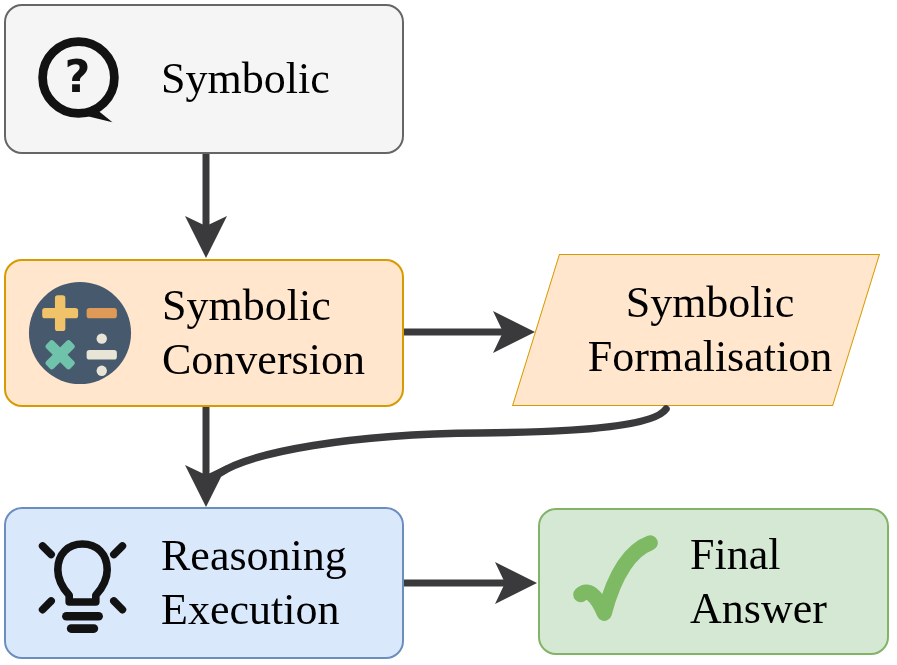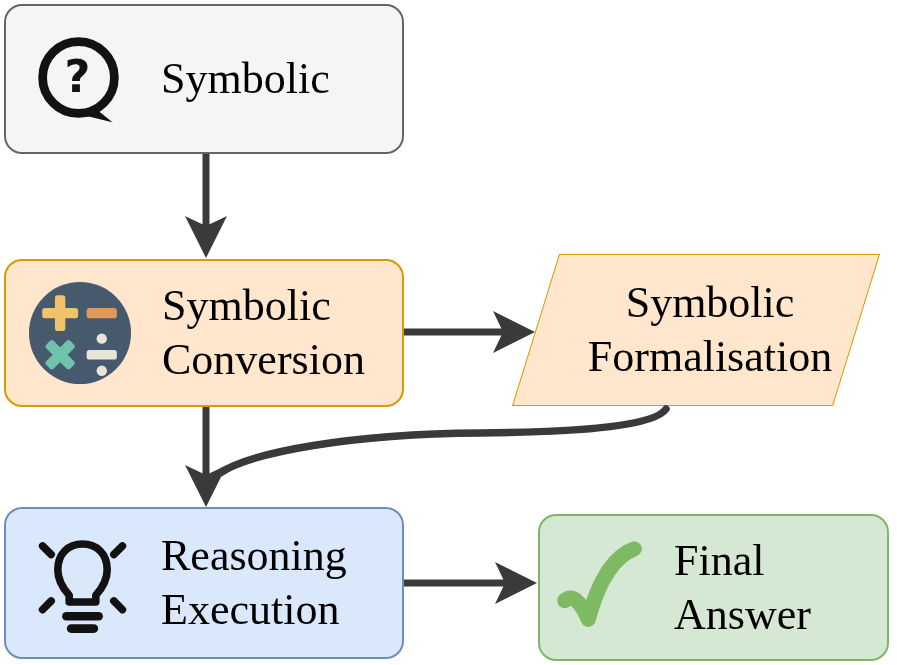--- a/index.html
+++ b/index.html
@@ -30,22 +30,21 @@
   .node-conversion .icon{margin-right:30px;}
   .node-execution{
     left:4px;top:507px;width:400px;height:152px;
     background:var(--blue-fill);border:2.5px solid var(--blue-stroke);
     padding-left:24px;
   }
   .node-execution .icon{margin-right:26px;}
   .node-answer{
     left:538px;top:508px;width:351px;height:147px;
     background:var(--green-fill);border:2.5px solid var(--green-stroke);
-    padding-left:16px;
-    margin-top:6px;
+    padding-left:32px;
   }
   .node-answer .icon{margin-right:30px;}
   .para-shape{
     position:absolute;left:512px;top:254px;width:321px;height:152px;box-sizing:border-box;
     background:var(--orange-fill);border:1.6px solid var(--orange-stroke);
     transform:skewX(-17.2deg);transform-origin:left bottom;z-index:1;
   }
   .para-label-wrap{
     position:absolute;left:545px;top:254px;width:330px;height:152px;z-index:2;
     display:flex;align-items:center;justify-content:center;text-align:center;

